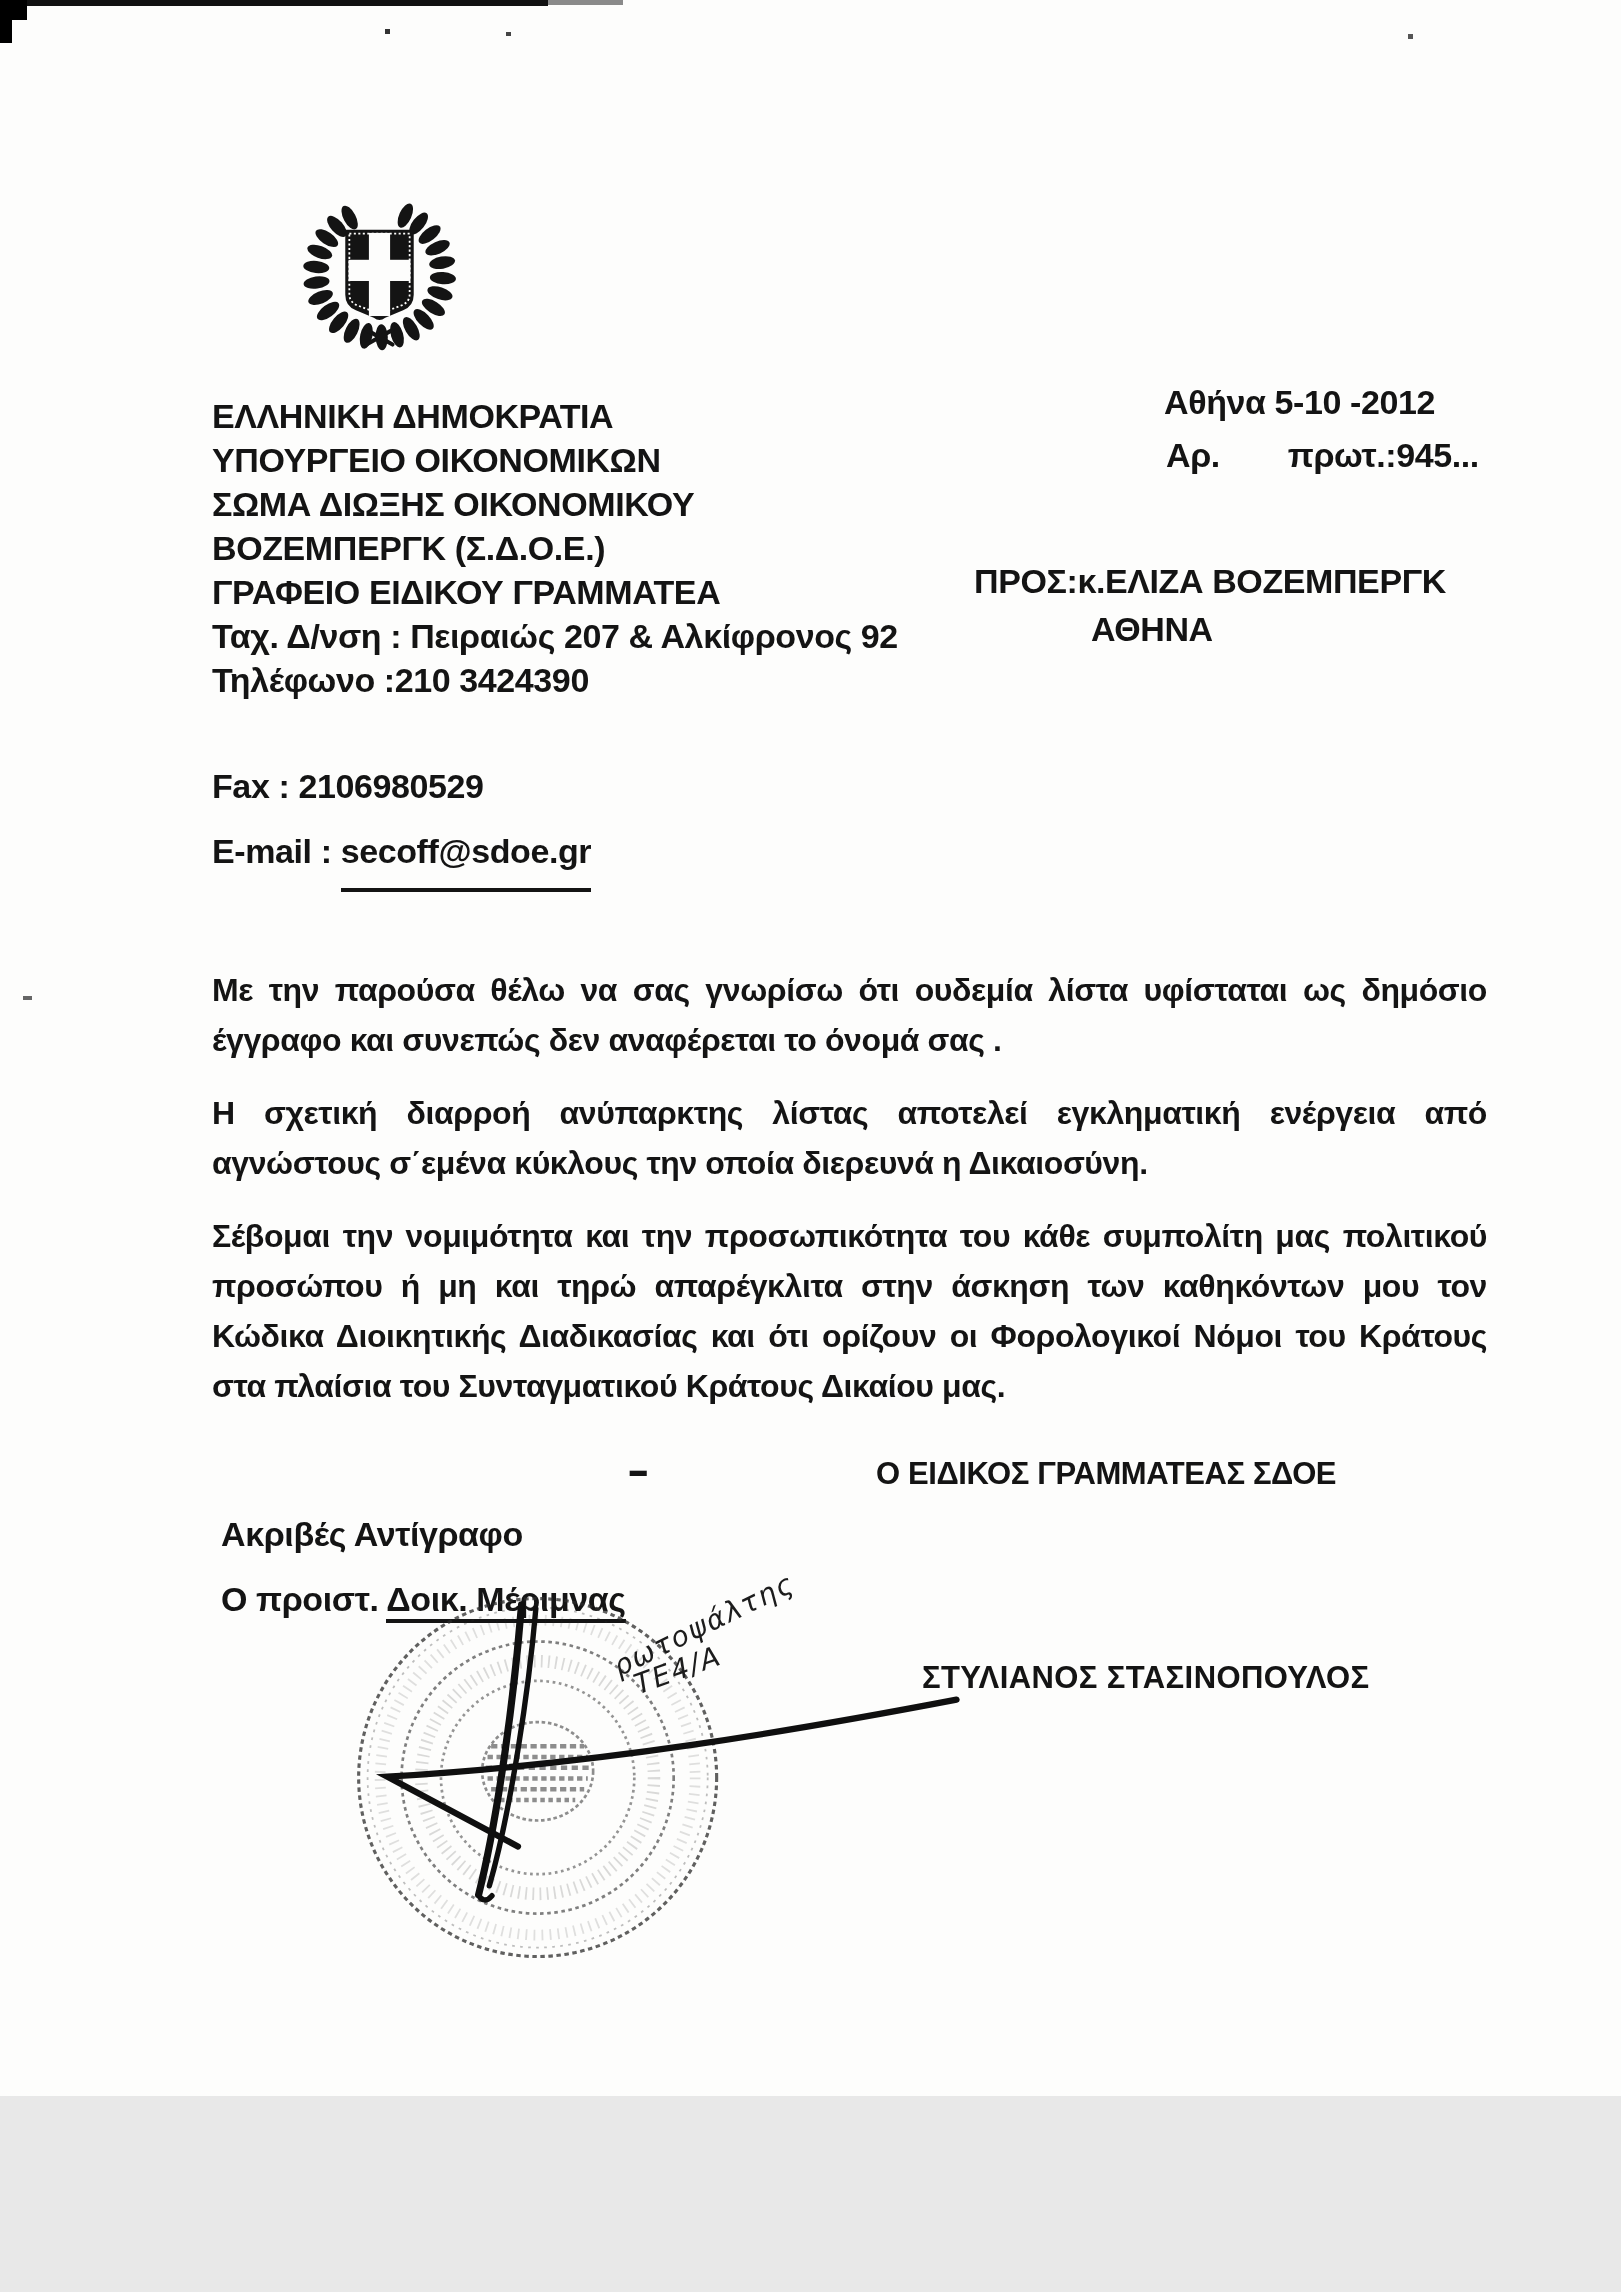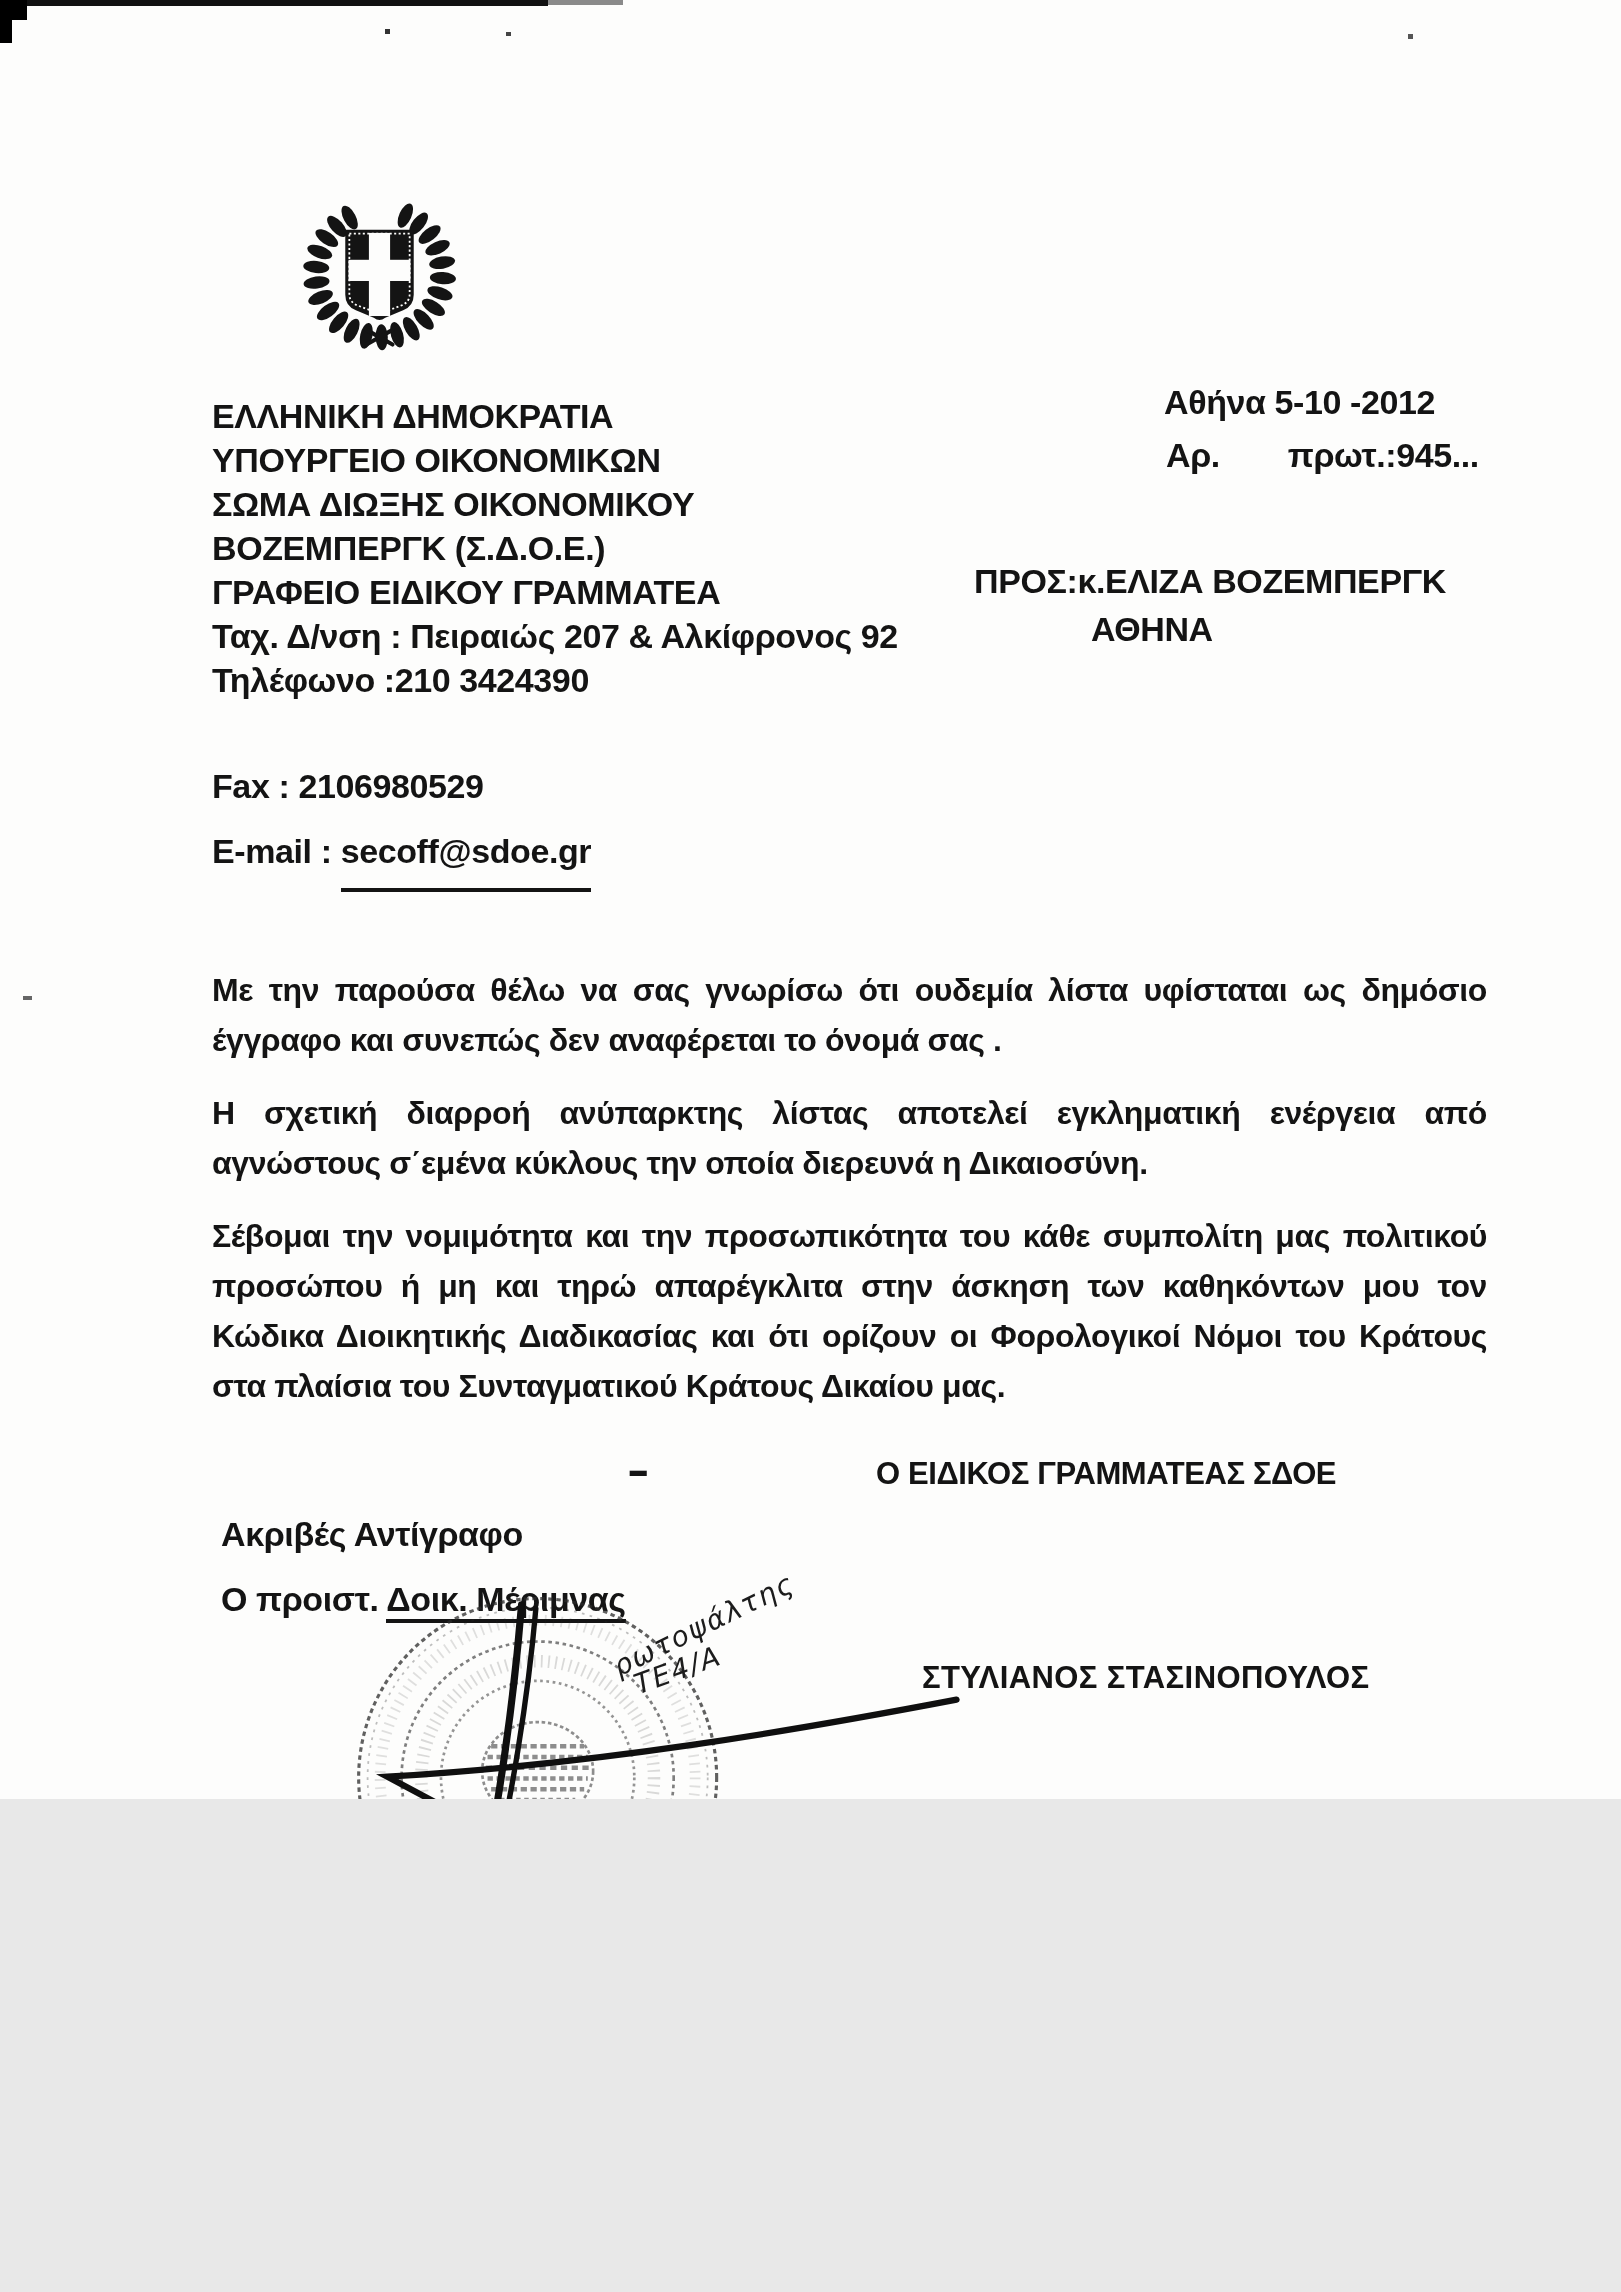--- a/index.html
+++ b/index.html
@@ -1,17 +1,17 @@
 <!DOCTYPE html>
 <html style="font-size:14.3px"><head>
 <meta charset="utf-8">
 <style>
   html,body { margin:0; padding:0; background:#e8e8e8; }
   .page {
-    position:relative; width:1621px; height:1799px; margin:0 auto;
+    position:relative; width:1621px; height:2096px; margin:0 auto;
     background:#fdfdfc; overflow:hidden;
     font-family:"Liberation Sans","DejaVu Sans",sans-serif;
     color:#141414; font-weight:700; letter-spacing:-0.4px;
   }
   .abs { position:absolute; }
 
   
   .top-line   { left:0; top:0; width:548px; height:6.3px; background:#111; }
   .top-line-tail { left:548px; top:0; width:75px; height:5.4px; background:#8a8a8a; }
   .corner-a   { left:0; top:0; width:27px; height:19.7px; background:#000; }

